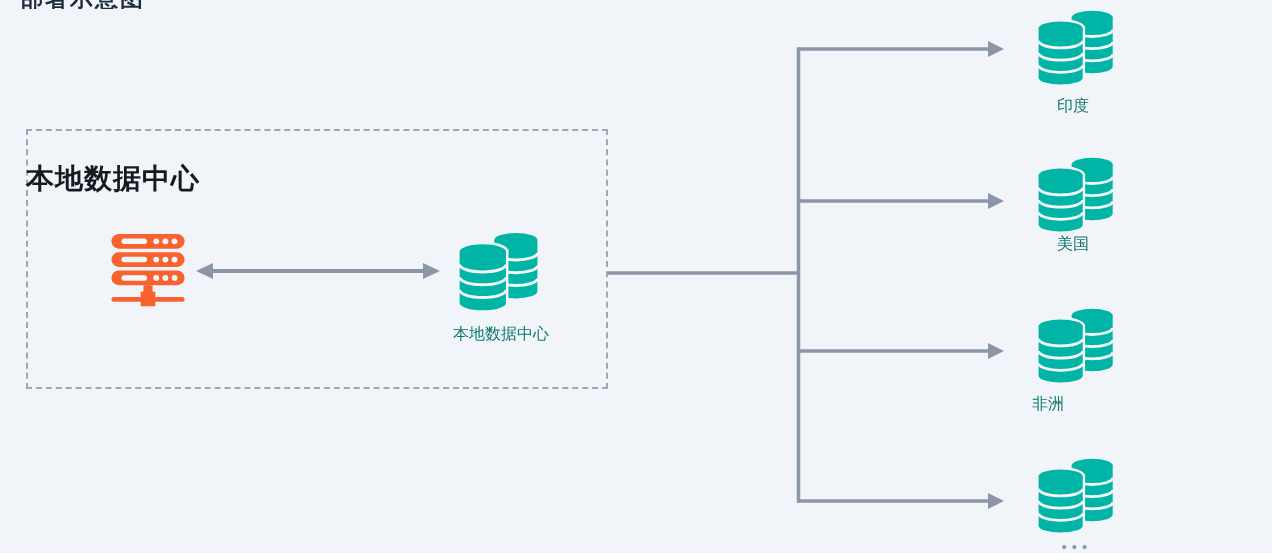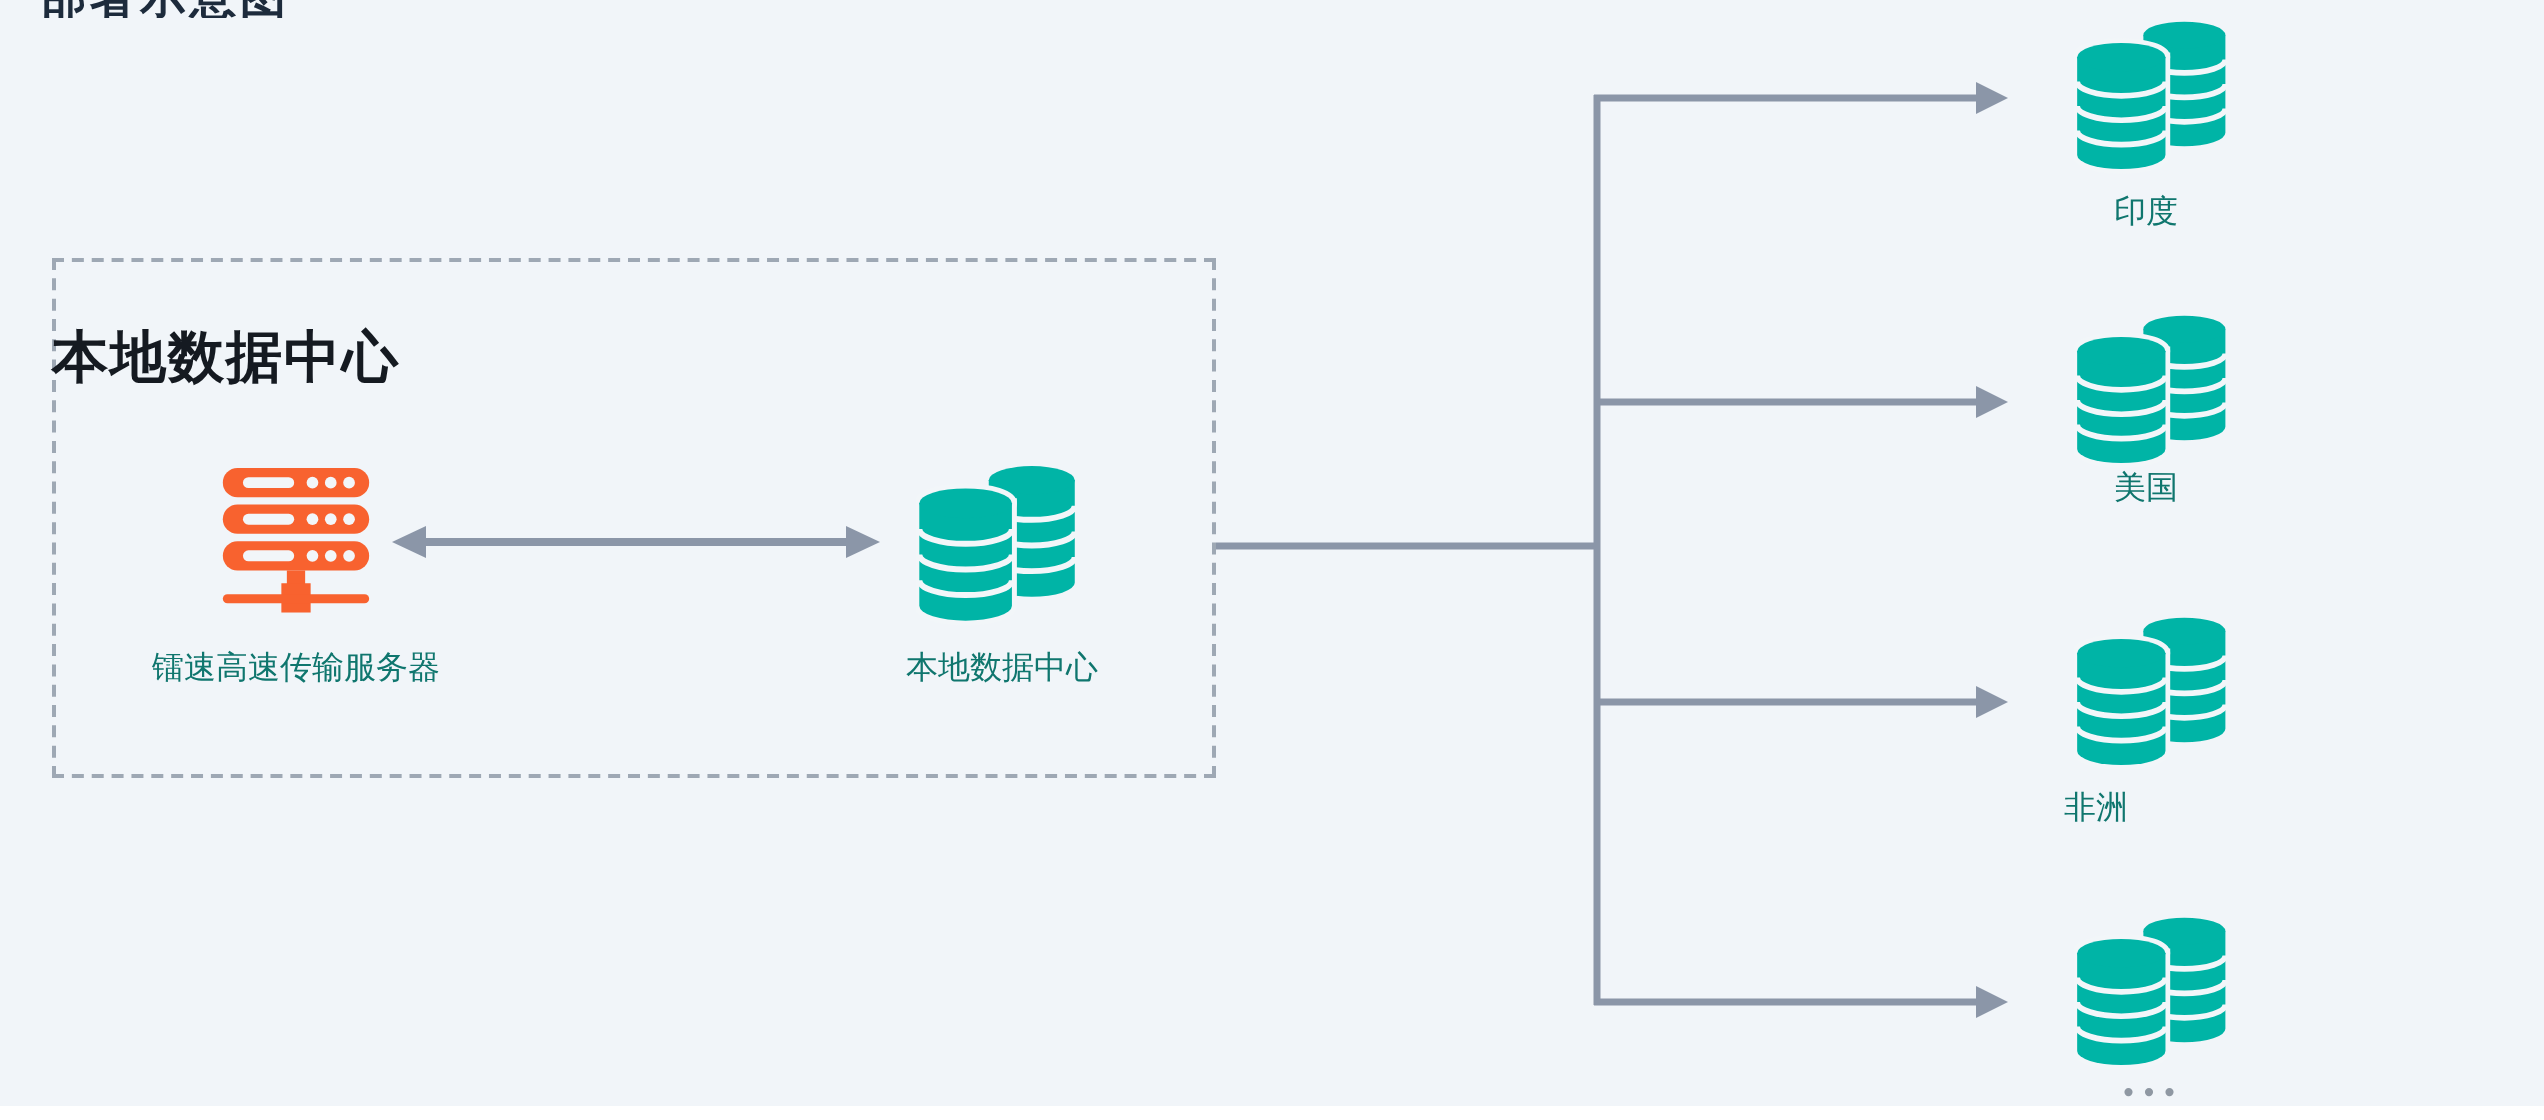--- a/index.html
+++ b/index.html
@@ -140,21 +140,20 @@
       <polygon points="1004,501 988,493 988,509" stroke="none"></polygon>
     </g>
   </svg>
 
   <div class="dc-box"></div>
   <div class="dc-title">本地数据中心</div>
 
   <svg class="icon-abs" style="left:104px; top:234px;" width="88" height="75">
     <use href="#sym-server"></use>
   </svg>
-  <div class="node-label" style="left:148px; top:324px;">镭速高速传输服务器</div>
 
   <svg class="icon-abs" style="left:458px; top:230px;" width="86" height="83">
     <use href="#sym-dual-db"></use>
   </svg>
   <div class="node-label" style="left:501px; top:324px;">本地数据中心</div>
 
   <svg class="icon-abs" style="left:1037px; top:8px;" width="82" height="79">
     <use href="#sym-dual-db"></use>
   </svg>
   <div class="node-label" style="left:1073px; top:96px;">印度</div>

